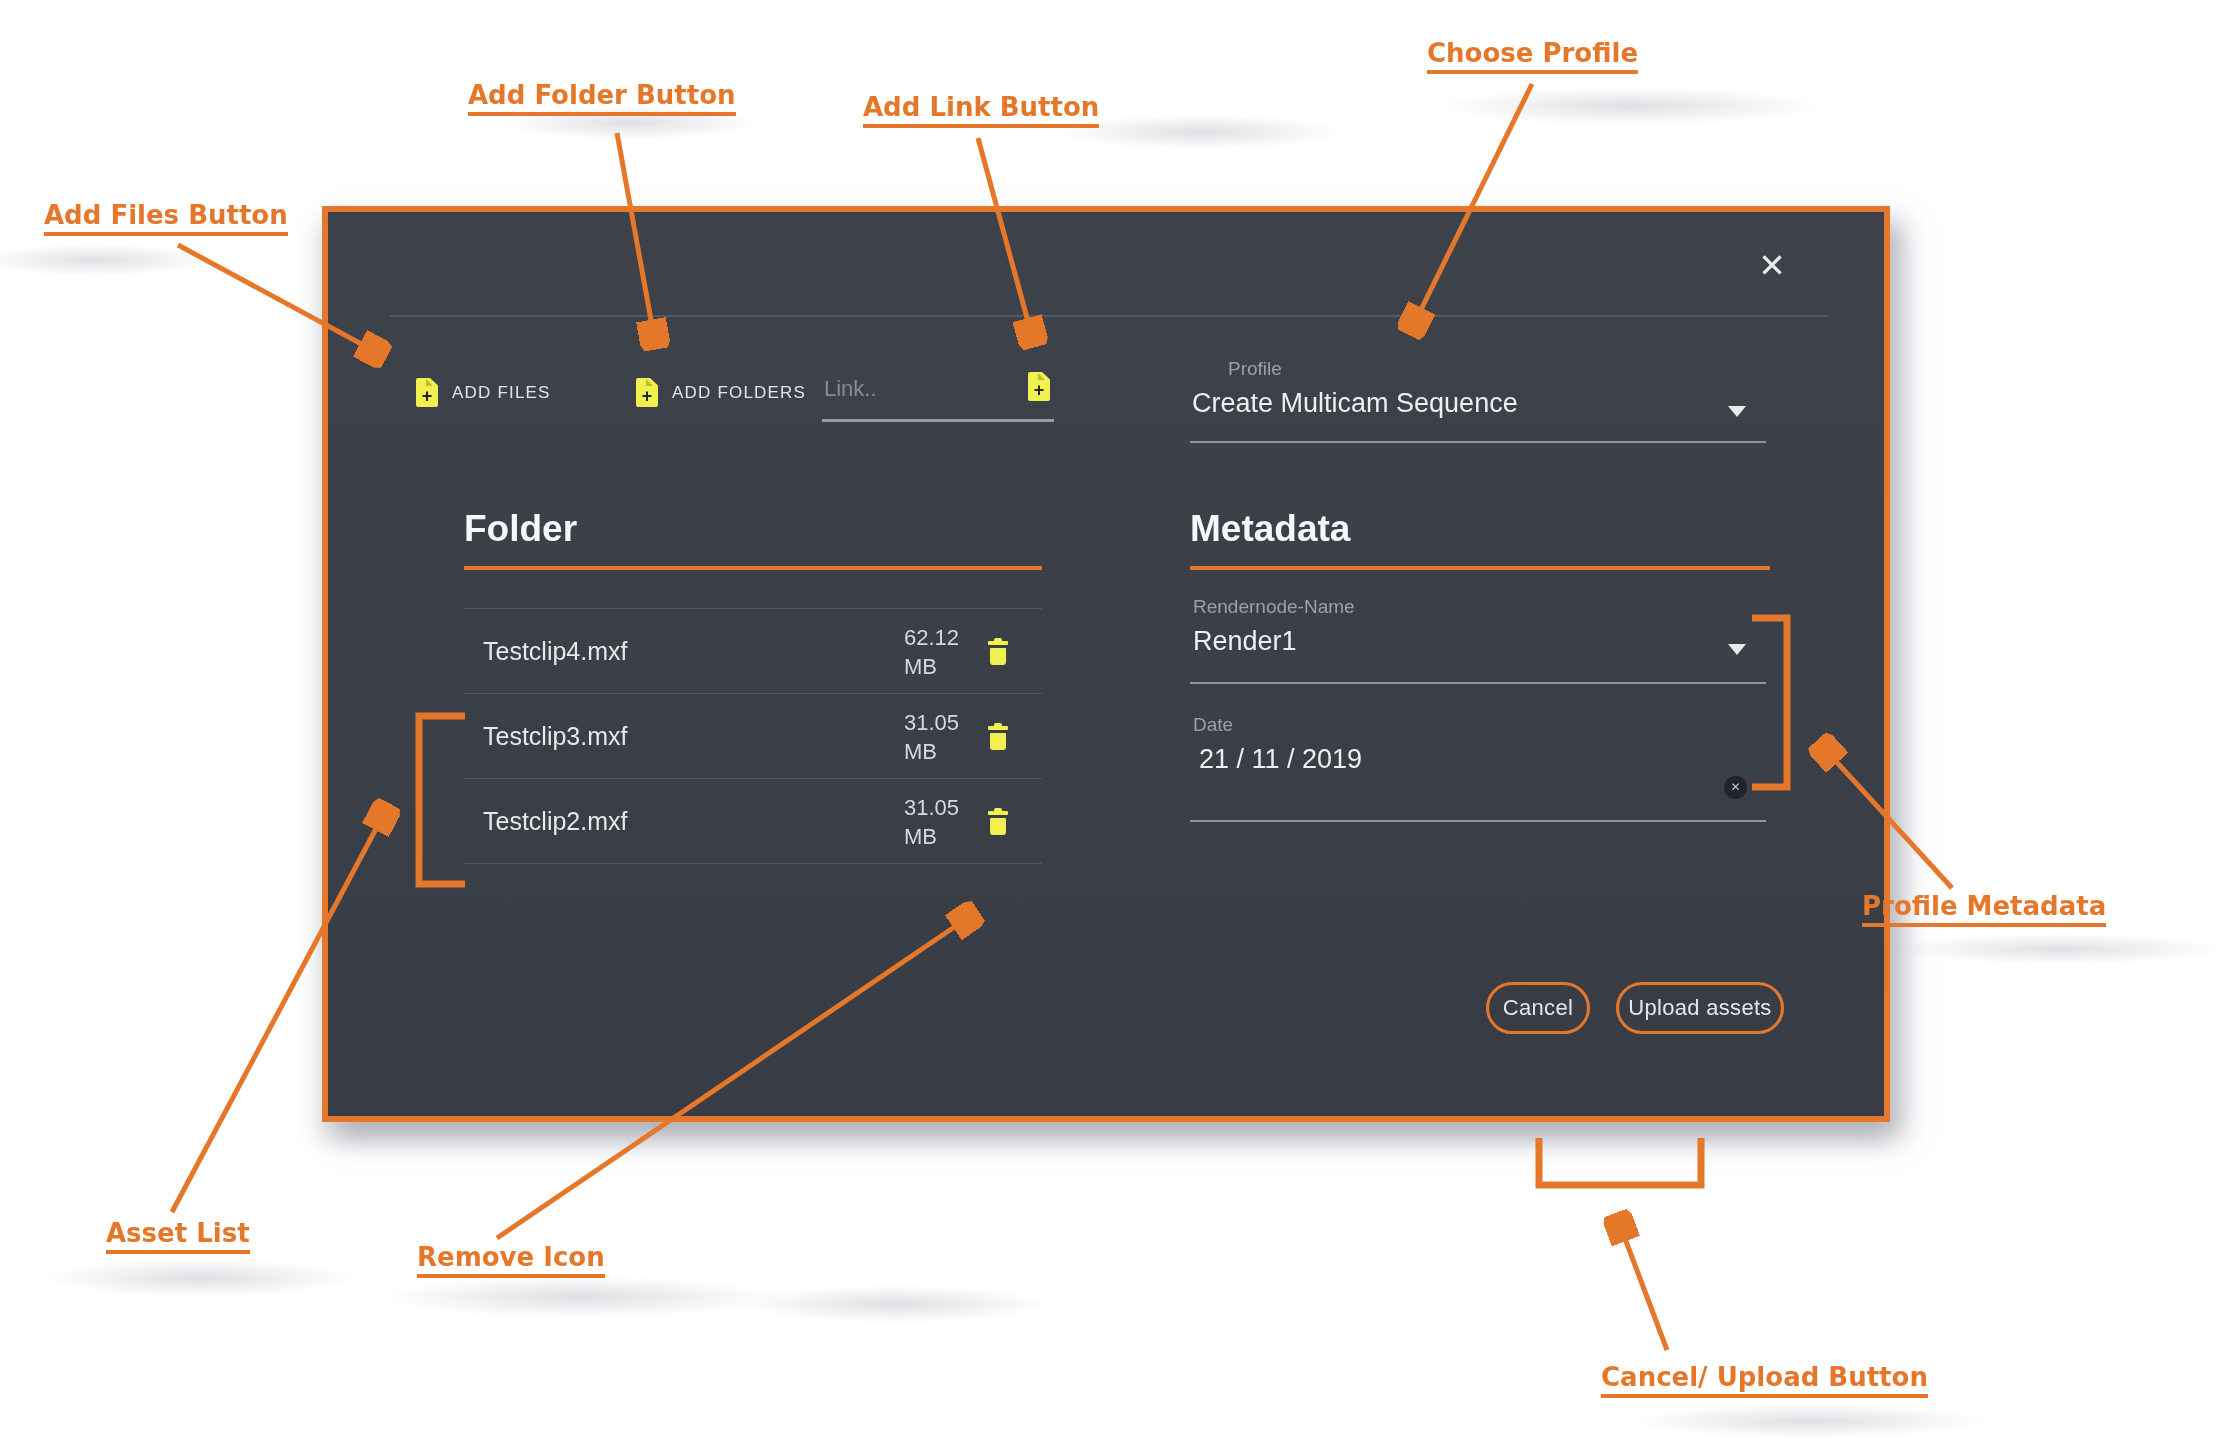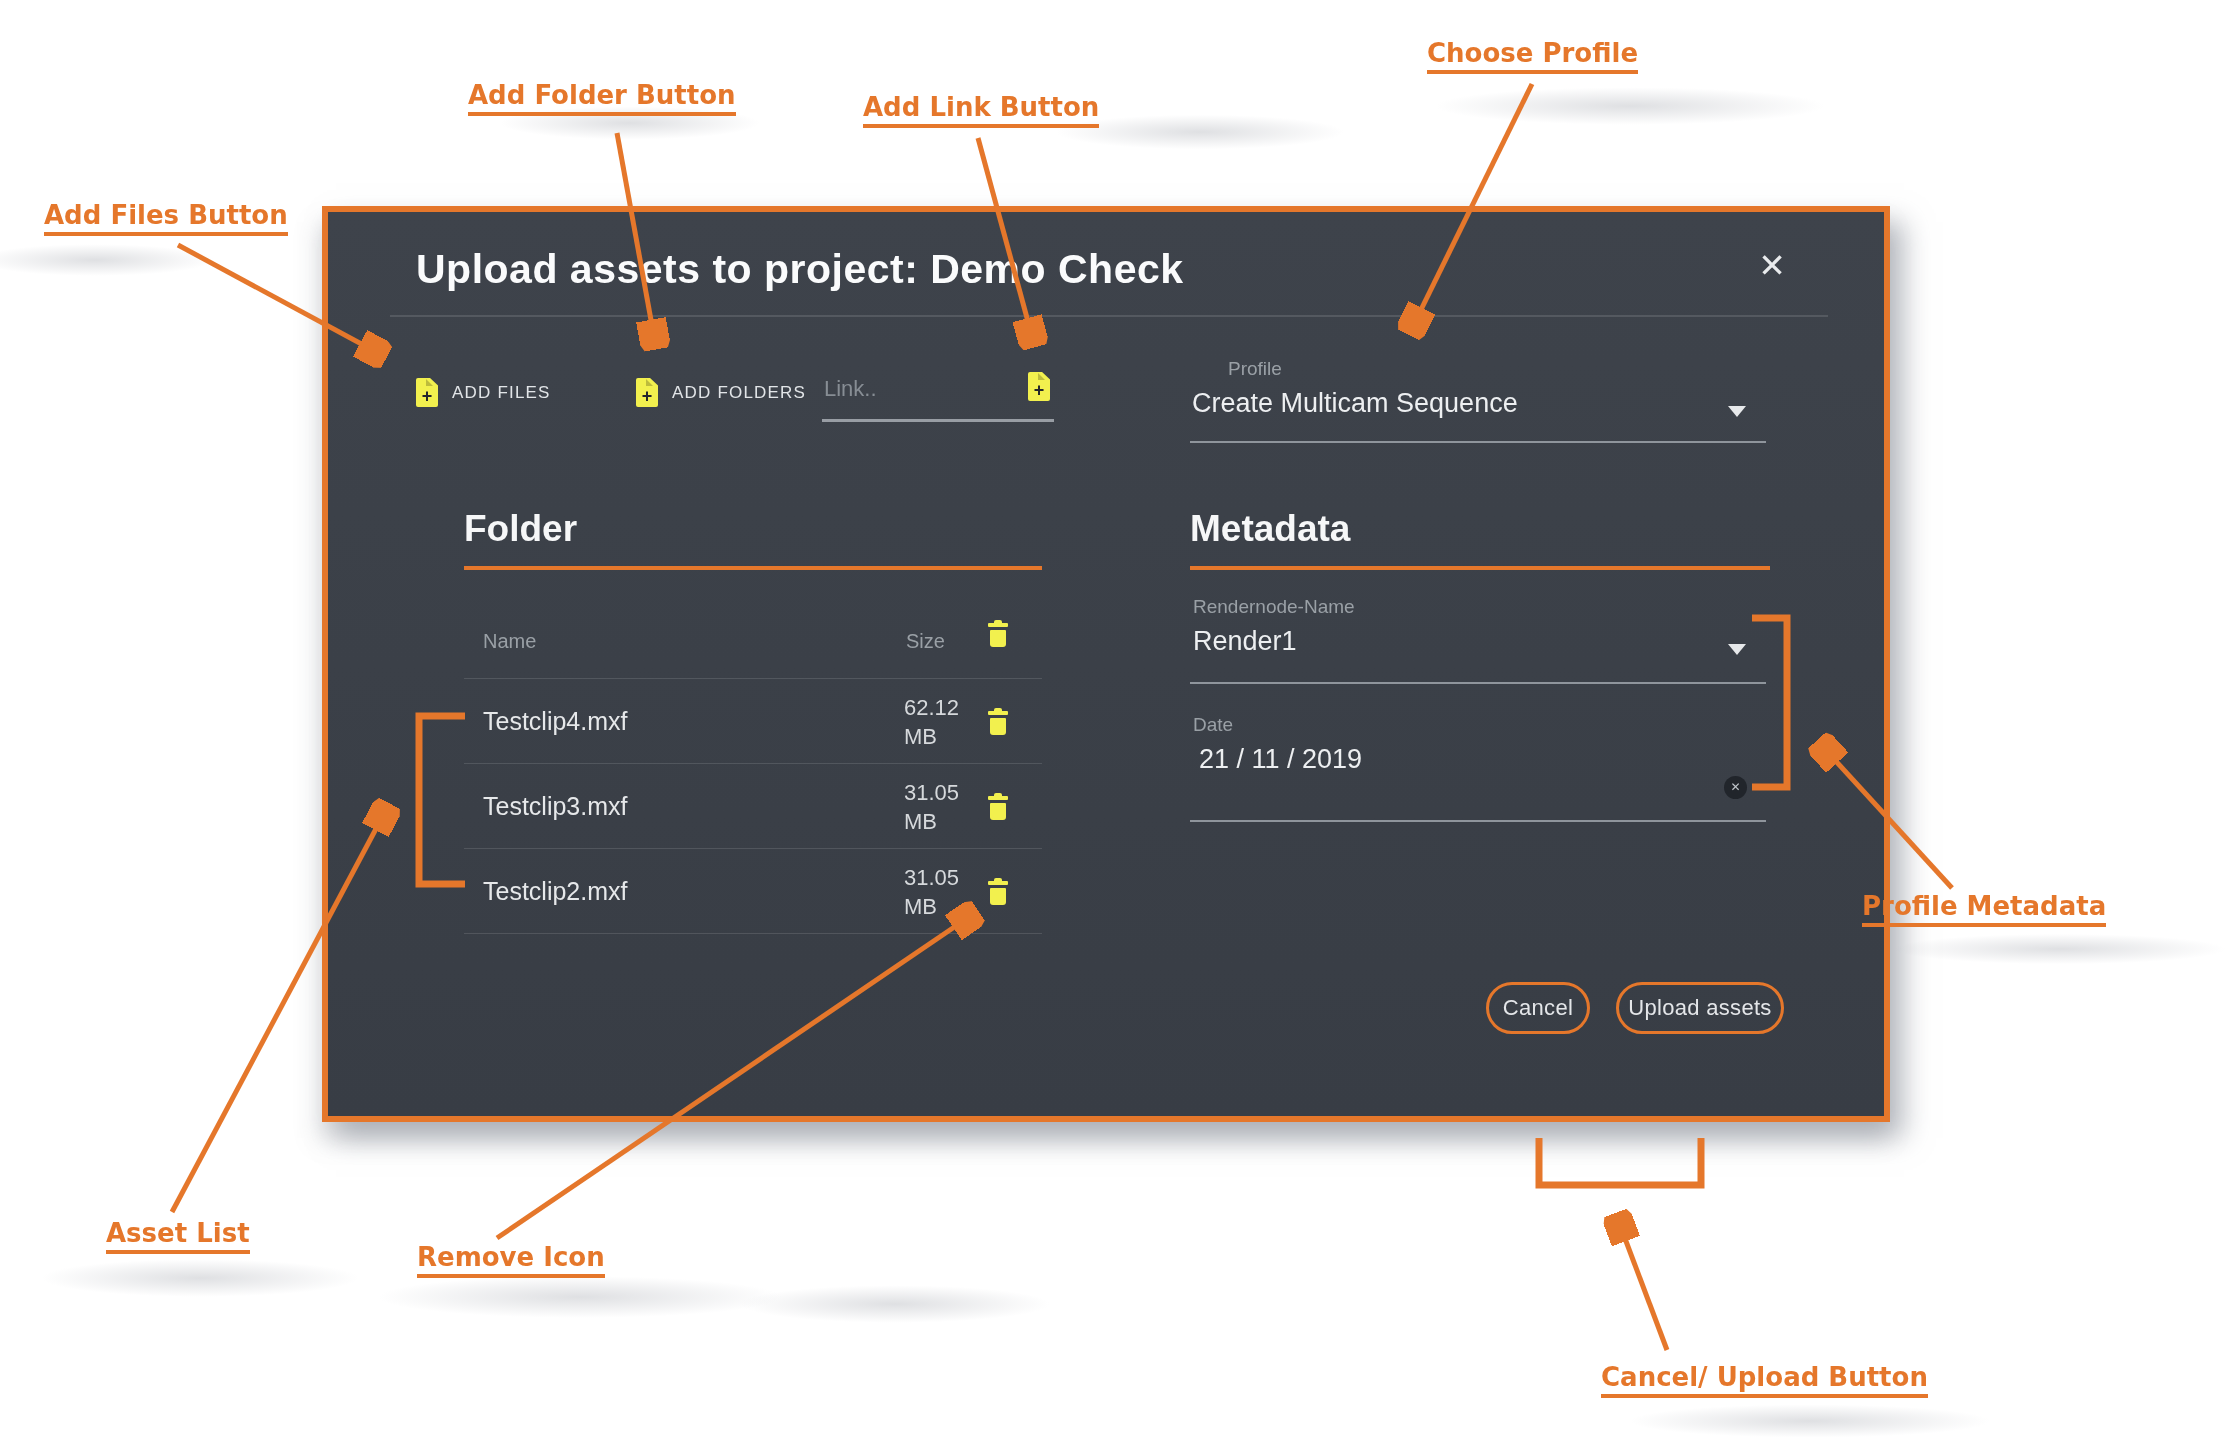--- a/index.html
+++ b/index.html
@@ -100,21 +100,20 @@
   <div class="blob" style="left:1000px;top:108px;width:400px;height:48px;"></div>
   <div class="blob" style="left:1360px;top:80px;width:540px;height:52px;"></div>
   <div class="blob" style="left:-20px;top:1252px;width:440px;height:52px;"></div>
   <div class="blob" style="left:300px;top:1268px;width:560px;height:58px;"></div>
   <div class="blob" style="left:680px;top:1278px;width:430px;height:52px;"></div>
   <div class="blob" style="left:1830px;top:928px;width:460px;height:42px;"></div>
   <div class="blob" style="left:1560px;top:1398px;width:500px;height:46px;"></div>
 
   <div id="dialog">
 
-    <div class="abs dlg-title">Upload assets to project: Demo Check</div>
     <div class="abs dlg-close">✕</div>
     <div class="abs dlg-divider"></div>
 
     <div class="abs" style="left:88px;top:166px;">
       <div style="display:flex;align-items:center;gap:14px;">
         <div class="tb-icon">
           <div class="page"></div>
             <div class="fold"></div>
           <div class="plus">+</div>
         </div>
@@ -144,29 +143,20 @@
 
     <div class="abs field-label" style="left:864px;top:146px;margin-left:36px;">Profile</div>
     <div class="abs field-value" style="left:864px;top:176px;">Create Multicam Sequence</div>
     <div class="abs caret" style="left:1400px;top:194px;"></div>
     <div class="abs field-underline" style="left:862px;top:229px;width:576px;"></div>
 
     <div class="abs section-h" style="left:136px;top:296px;">Folder</div>
     <div class="abs section-rule" style="left:136px;top:354px;width:578px;"></div>
 
     <div class="abs" id="assets-table">
-      <div class="t-head">
-        <div class="c-name field-label" style="font-size:20px;">Name</div>
-        <div class="c-size field-label" style="font-size:20px;">Size</div>
-        <div class="c-del trash">
-          <div class="handle"></div>
-            <div class="lid"></div>
-            <div class="body"></div>
-        </div>
-      </div>
       <div class="t-rows">
 
         <div class="t-row">
           <div class="c-name">Testclip4.mxf</div>
           <div class="c-size">
             <div>62.12</div>
             <div>MB</div>
           </div>
           <div class="c-del trash">
             <div class="handle"></div>

